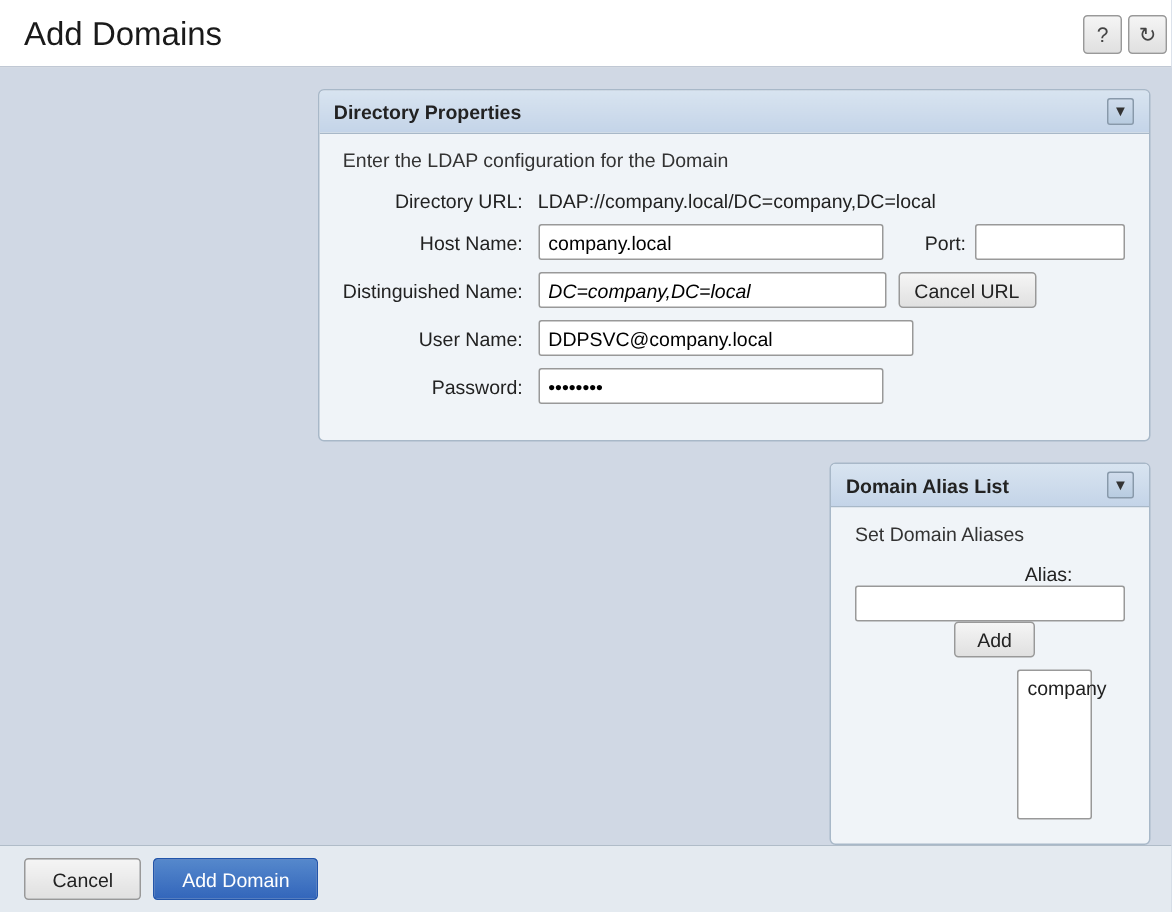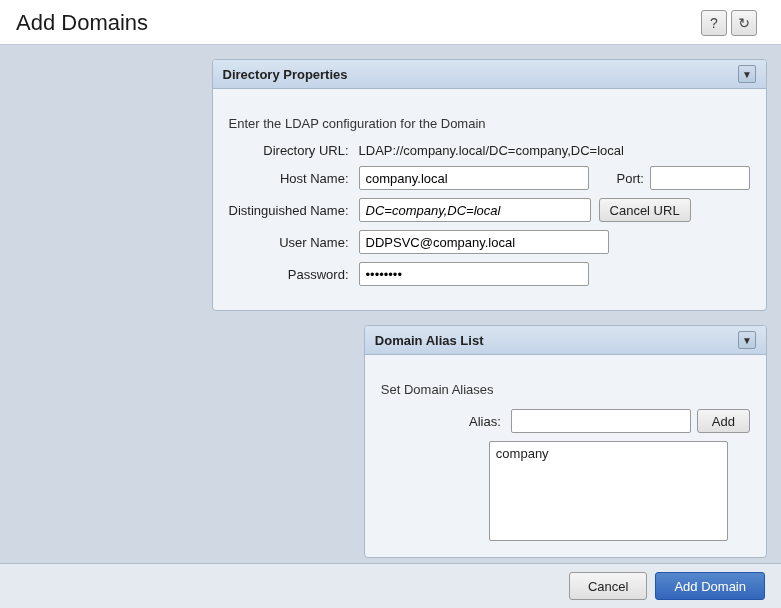--- a/index.html
+++ b/index.html
@@ -10,21 +10,21 @@
       width: 781px;
       height: 608px;
       overflow: hidden;
       display: flex;
       flex-direction: column;
     }
 
     
     .header {
       background: #fff;
-      padding: 10px 24px 8px 16px;
+      padding: 10px 3px 8px 16px;
       display: flex;
       align-items: center;
       justify-content: space-between;
       border-bottom: 1px solid #c0c8d4;
     }
     .header-title {
       font-size: 22px;
       font-weight: normal;
       color: #1a1a1a;
     }
@@ -86,21 +86,21 @@
       border: 1px solid #8899aa;
       border-radius: 2px;
       cursor: pointer;
       display: flex;
       align-items: center;
       justify-content: center;
       font-size: 10px;
       color: #333;
     }
     .panel-body {
-      padding: 27px 16px 16px 16px;
+      padding: 10px 16px 16px 16px;
       border-radius: 13px;
     }
     .panel-description {
       color: #333;
       margin-bottom: 12px;
       font-size: 13px;
     }
 
     
     .form-row {
@@ -151,20 +151,21 @@
       cursor: pointer;
       font-size: 13px;
       color: #222;
     }
 
     
     .alias-row {
       display: flex;
       align-items: center;
       margin-bottom: 8px;
+      flex-direction: column;
     }
     .alias-input {
       width: 180px;
       height: 24px;
       border: 1px solid #999;
       background: #fff;
       padding: 2px 6px;
       font-size: 13px;
       border-radius: 2px;
     }
@@ -192,21 +193,20 @@
       font-size: 13px;
       color: #222;
     }
 
     
     .footer {
       background: #e4eaf0;
       border-top: 1px solid #b0bcc8;
       padding: 8px 16px;
       display: flex;
-      justify-content: flex-end;
       gap: 8px;
       align-items: center;
     }
     .footer-btn {
       height: 28px;
       padding: 4px 18px;
       background: linear-gradient(to bottom, #f5f5f5, #e0e0e0);
       border: 1px solid #999;
       border-radius: 3px;
       cursor: pointer;

